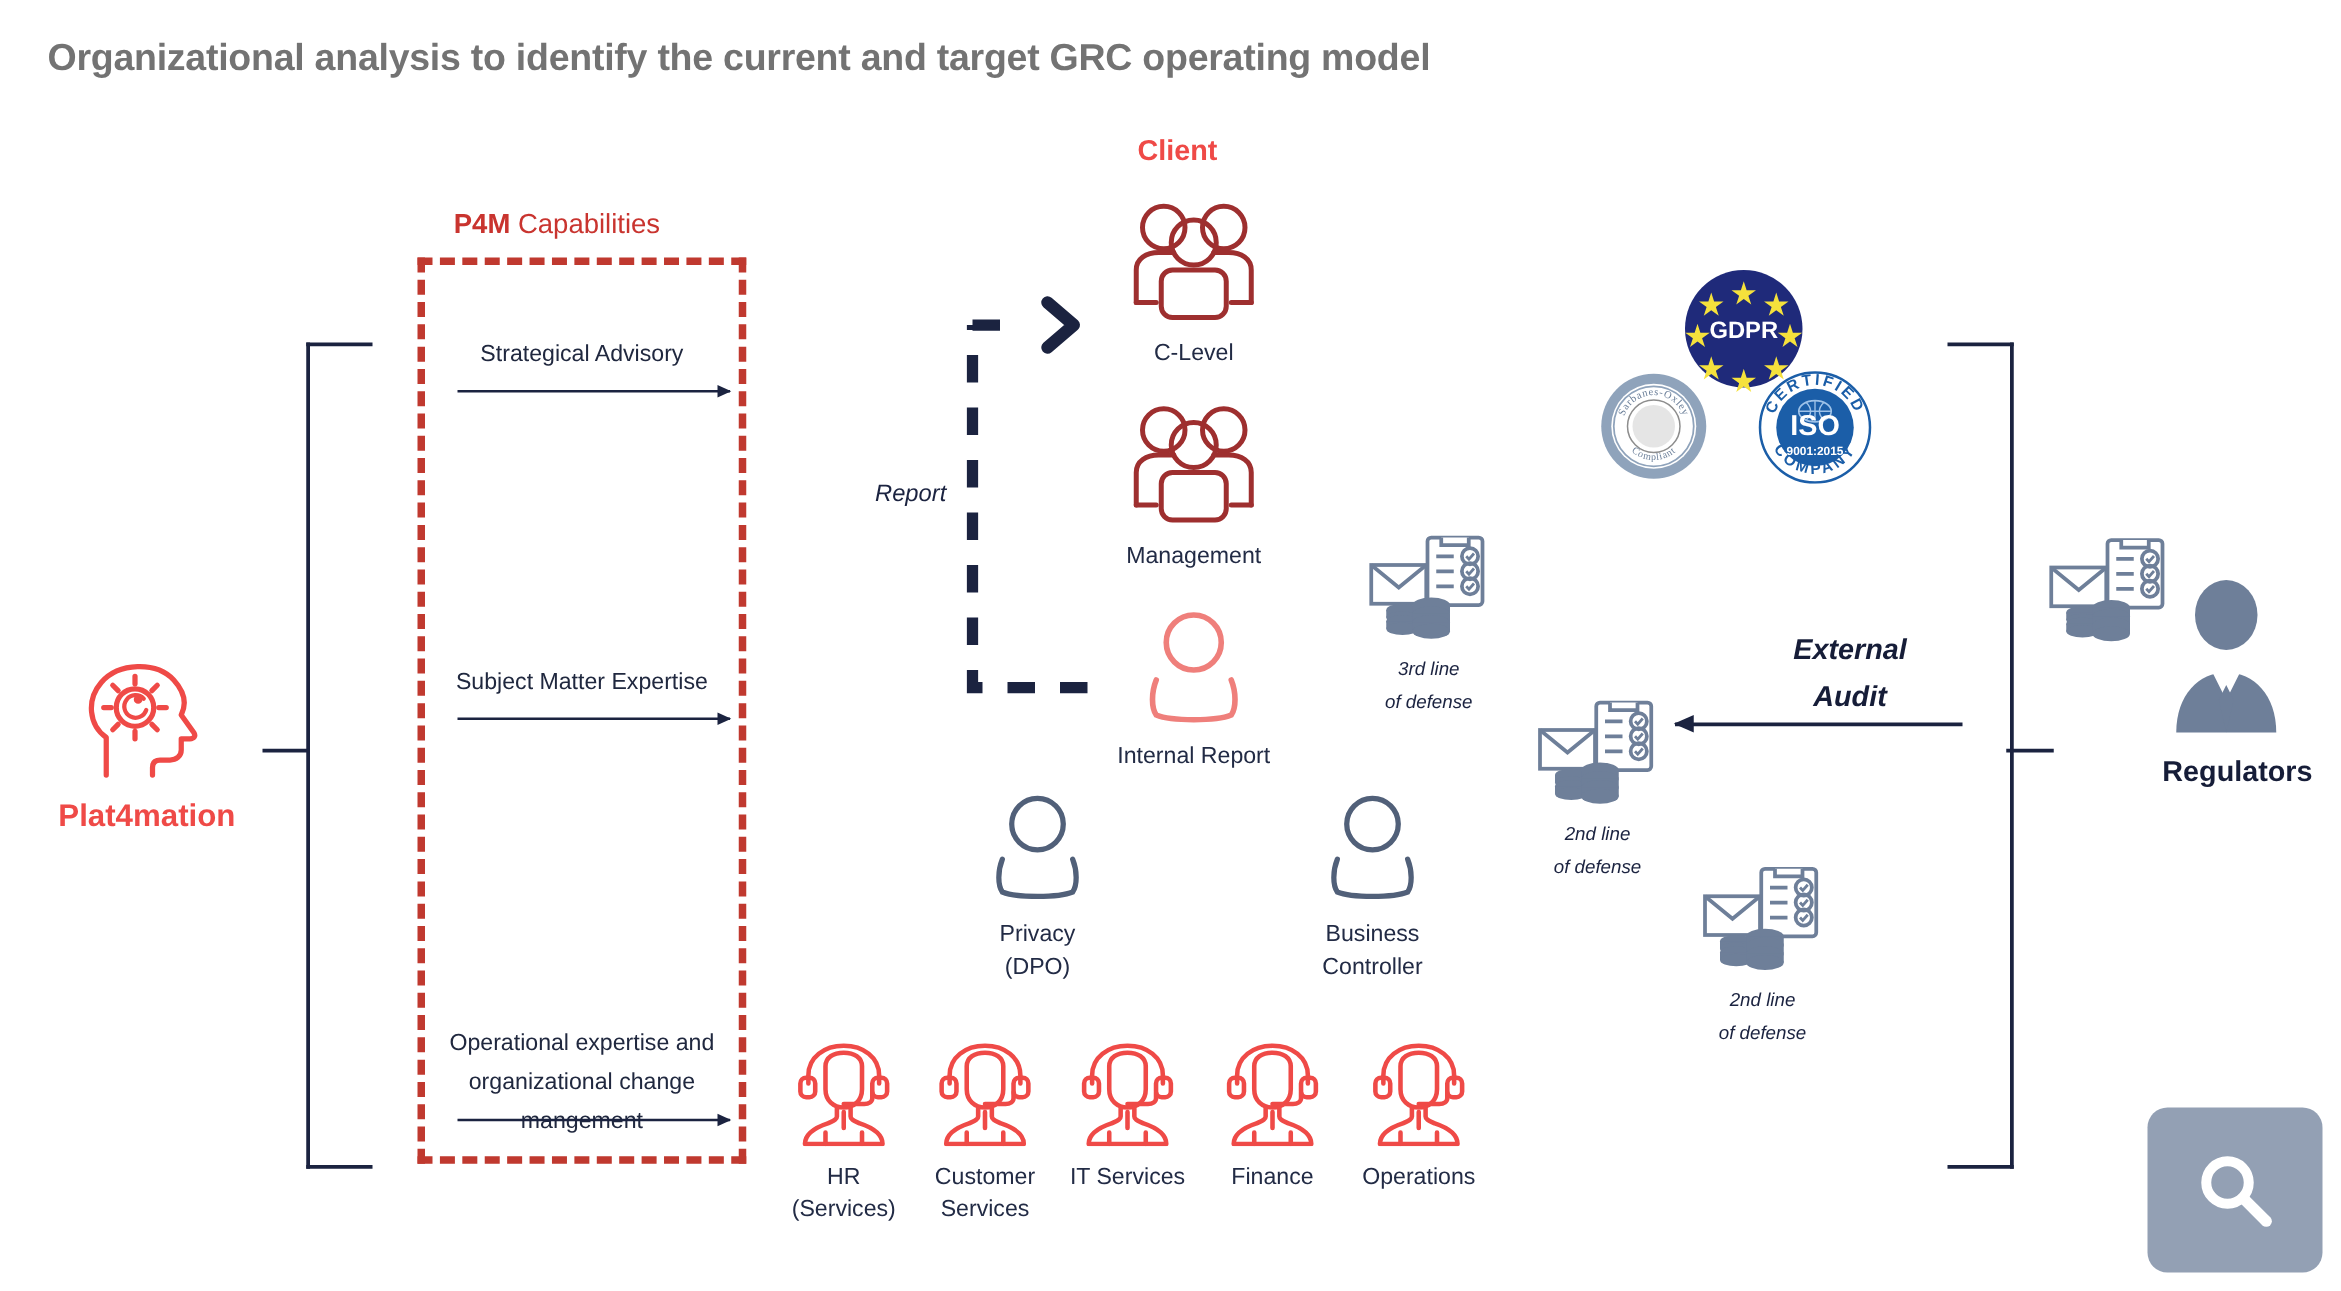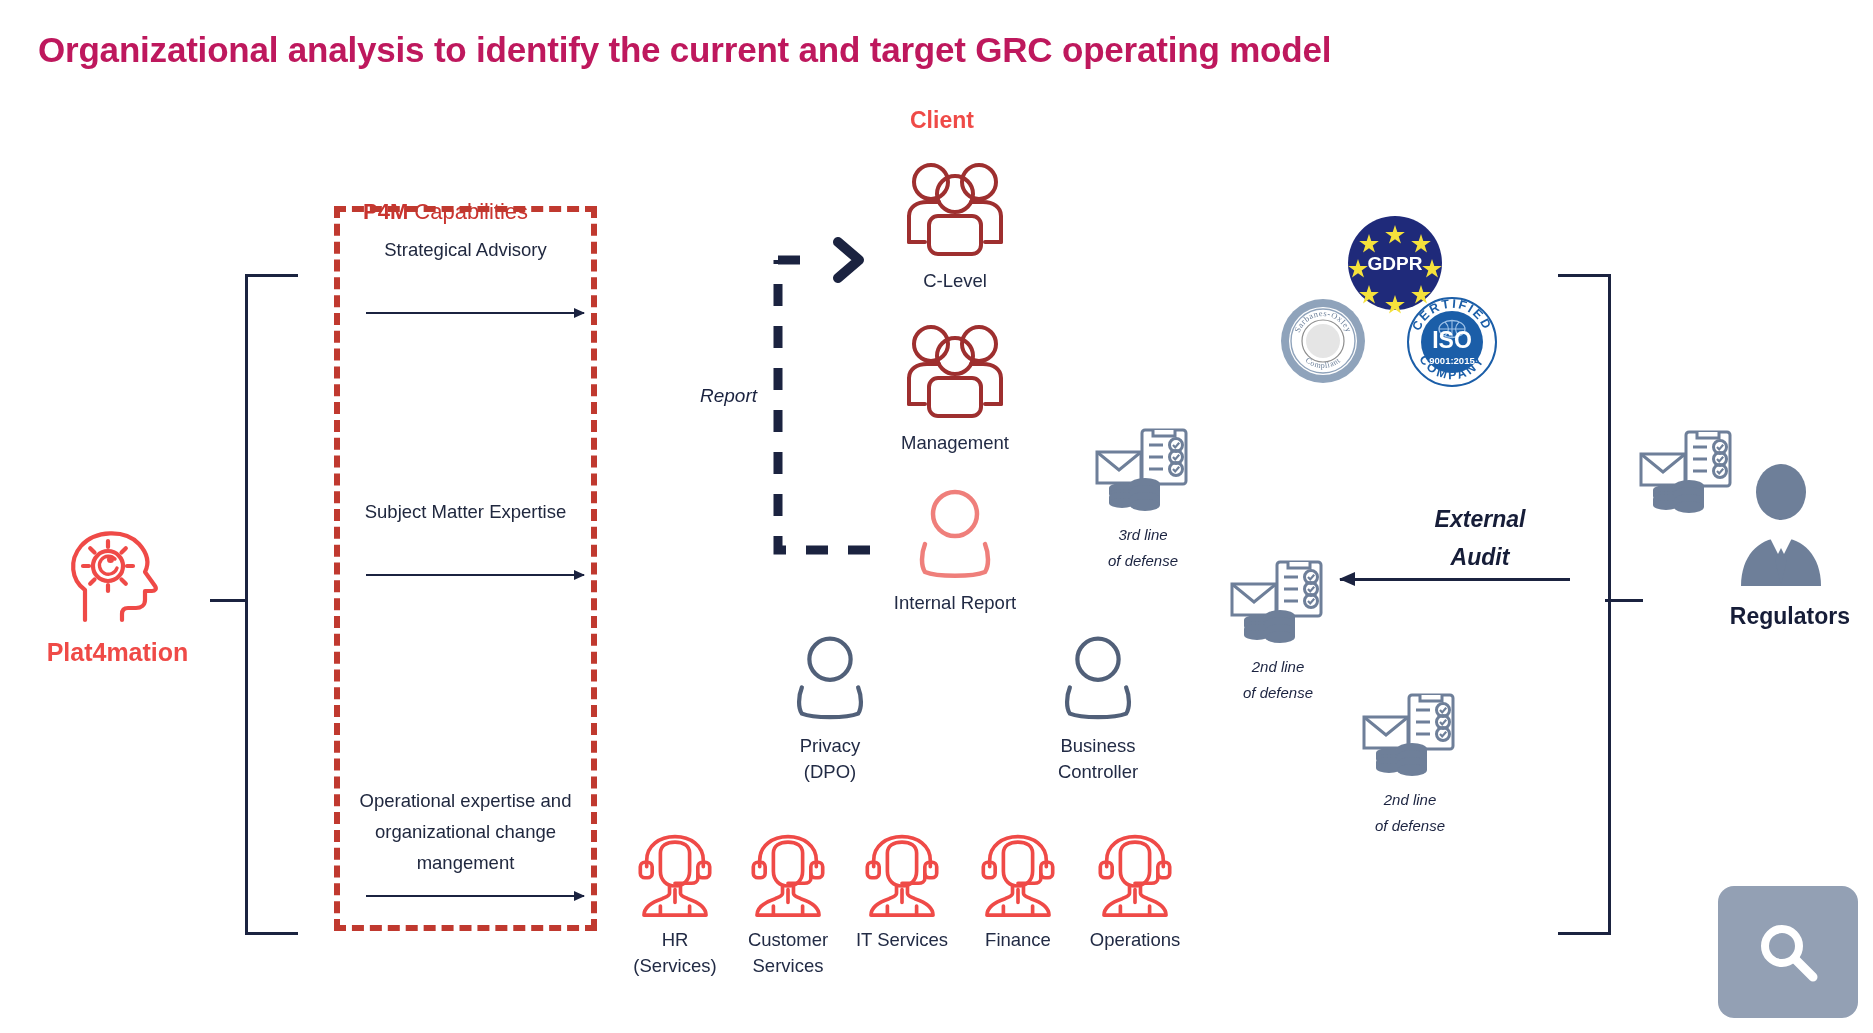--- a/index.html
+++ b/index.html
@@ -11,38 +11,38 @@
     color:#1b2340;
     overflow:hidden;
     position:relative;
   }
   .stage{position:absolute;inset:0;}
   .abs{position:absolute;}
 
   
   #page-title{
     left:38px; top:30px;
-    font-size:35px; font-weight:bold; letter-spacing:-0.2px;
-    color:#be185d; white-space:nowrap;
+    font-size:30px; font-weight:bold; letter-spacing:-0.2px;
+    color:#737373; white-space:nowrap;
   }
 
   
   .section-heading{font-size:23px;font-weight:bold;white-space:nowrap;}
   #client-heading{left:910px;top:107px;color:#ef4a47;}
-  #p4m-heading{left:363px;top:166px;font-size:22px;color:#c9342f;font-weight:400;margin-top:33px;}
+  #p4m-heading{left:363px;top:166px;font-size:22px;color:#c9342f;font-weight:400;}
   #p4m-heading b{font-weight:bold;}
 
   
   #capabilities-box{
     left:334px;top:206px;width:263px;height:725px;
     border:6px dashed #c0392f;
     box-sizing:border-box;
   }
   .cap-block{position:absolute;width:263px;text-align:center;left:334px;}
-  .cap-label{font-size:18.5px;line-height:31px;color:#20283f;}
+  .cap-label{font-size:18.5px;line-height:31px;color:#20283f;margin-top:33px;}
   .cap-arrow{
     position:absolute;height:2px;background:#1b2340;left:366px;width:218px;
   }
   .cap-arrow:after{
     content:"";position:absolute;right:-1px;top:-4px;
     border-left:11px solid #1b2340;
     border-top:5px solid transparent;border-bottom:5px solid transparent;
   }
 
   

